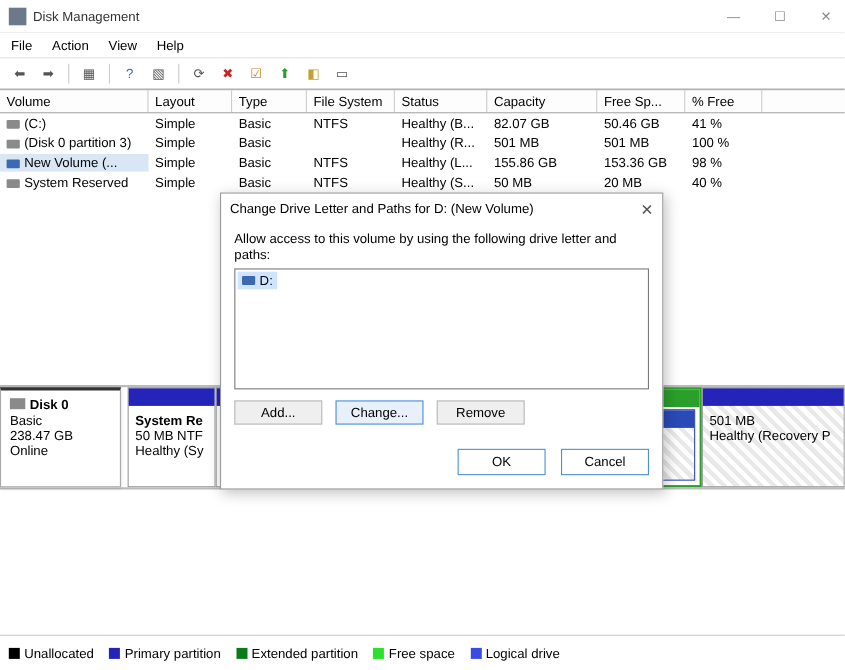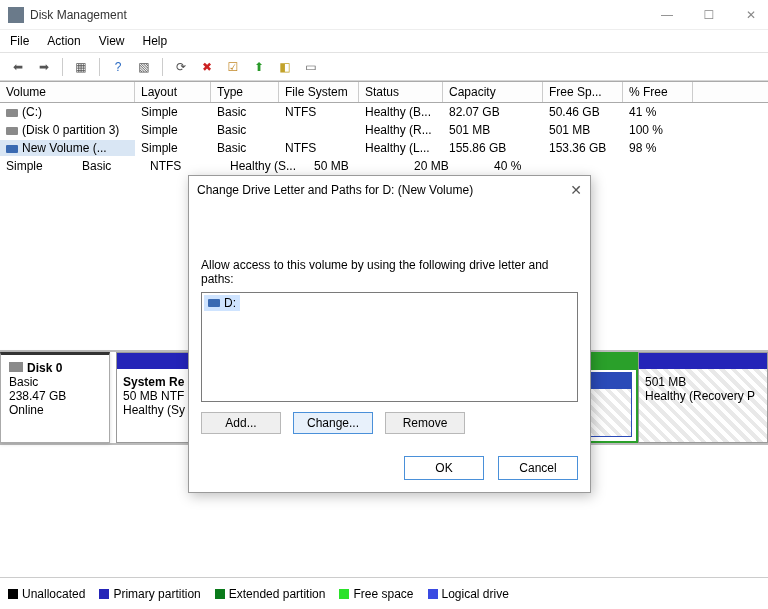--- a/index.html
+++ b/index.html
@@ -36,24 +36,24 @@
 .part-wrap { flex:1; display:flex; gap:0; padding-left:6px; }
 .part { position:relative; border:1px solid #999; background:#fff; padding:22px 6px 17px 6px; }
 .part .bar { position:absolute; left:0; right:0; top:0; height:16px; background:#2424b8; }
 .part.green { border:2px solid #2aa02a; }
 .part.green .bar { background:#2aa02a; }
 .part.hatch { background:repeating-linear-gradient(45deg,#fff,#fff 4px,#e9e9e9 4px,#e9e9e9 8px); }
 
 .legend { position:absolute; left:0; right:0; bottom:0; height:32px; border-top:1px solid #ccc; display:flex; align-items:center; gap:14px; padding:0 8px; background:#fff;}
 .sw { width:10px; height:10px; display:inline-block; margin-right:4px; vertical-align:middle;}
 
-.dialog { position:absolute; left:188px; top:175px; width:403px; background:#fff; border:1px solid #9a9a9a; box-shadow:2px 3px 12px rgba(0,0,0,.25); }
+.dialog { position:absolute; left:200px; top:175px; width:403px; background:#fff; border:1px solid #9a9a9a; box-shadow:2px 3px 12px rgba(0,0,0,.25); }
 .dlg-title { display:flex; align-items:center; padding:6px 8px; }
 .dlg-title .x { margin-left:auto; font-size:14px; color:#555; }
-.dlg-body { padding:6px 12px 12px 12px;margin-top:48px; }
+.dlg-body { padding:6px 12px 12px 12px; }
 .listbox { margin-top:6px; border:1px solid #7a7a7a; height:110px; background:#fff; }
 .listbox .item { background:#cfe4ff; display:inline-flex; align-items:center; padding:1px 4px; margin:2px; }
 .dlg-btns { display:flex; gap:12px; margin-top:10px; }
 .dlg-btns button { padding:3px 0; width:80px; background:#efefef; border:1px solid #b8b8b8; }
 .dlg-btns button.active { border:1px solid #4a90d9; background:#e8f1fb; }
 .ok-row { display:flex; justify-content:flex-end; gap:14px; margin-top:22px; }
 .ok-row button { width:80px; padding:4px 0; background:#fff; border:1px solid #4a90d9; }
 </style>
 </head>
 <body>
@@ -128,20 +128,21 @@
     <div class="cell c-vol"><span class="disk-ico" style="background:#3a6ab2"></span><span>New Volume (...</span></div>
     <div class="cell c-lay">Simple</div>
     <div class="cell c-typ">Basic</div>
     <div class="cell c-fs">NTFS</div>
     <div class="cell c-stat">Healthy (L...</div>
     <div class="cell c-cap">155.86 GB</div>
     <div class="cell c-free">153.36 GB</div>
     <div class="cell c-pct">98 %</div>
   </div>
   <div class="row">
+    <div class="cell c-vol"><span class="disk-ico"></span><span>System Reserved</span></div>
     <div class="cell c-lay">Simple</div>
     <div class="cell c-typ">Basic</div>
     <div class="cell c-fs">NTFS</div>
     <div class="cell c-stat">Healthy (S...</div>
     <div class="cell c-cap">50 MB</div>
     <div class="cell c-free">20 MB</div>
     <div class="cell c-pct">40 %</div>
   </div>
 </div>
 

